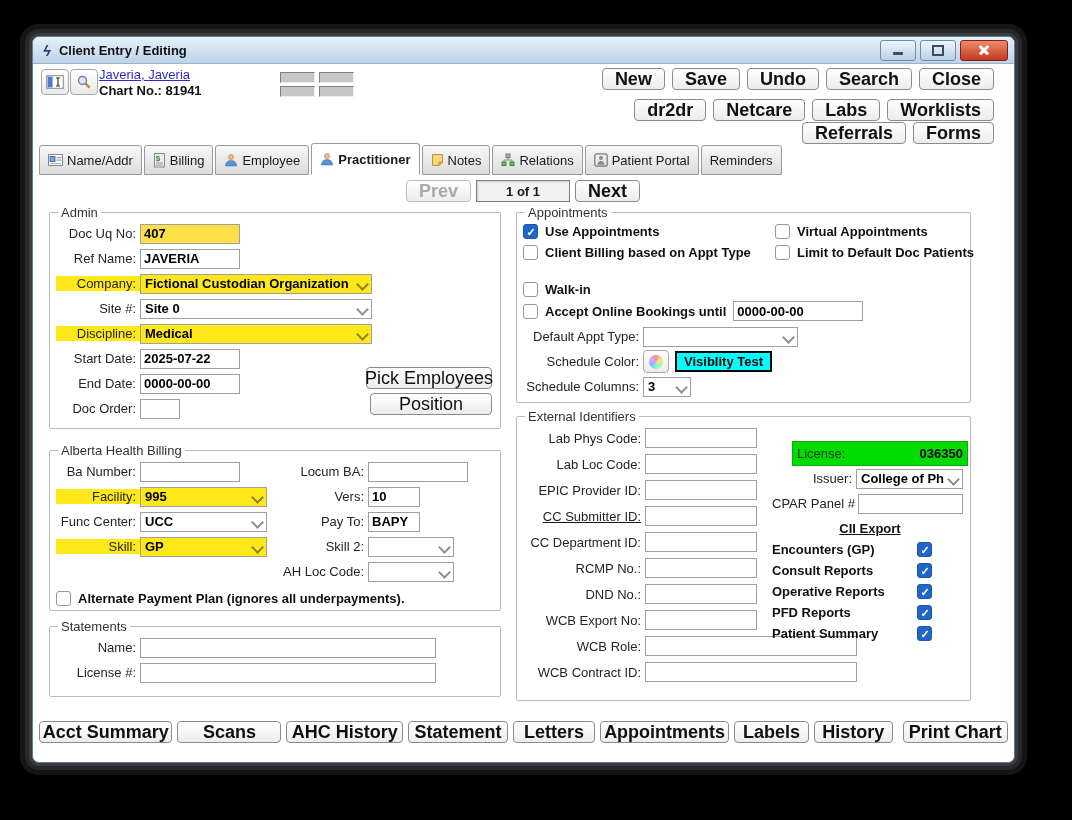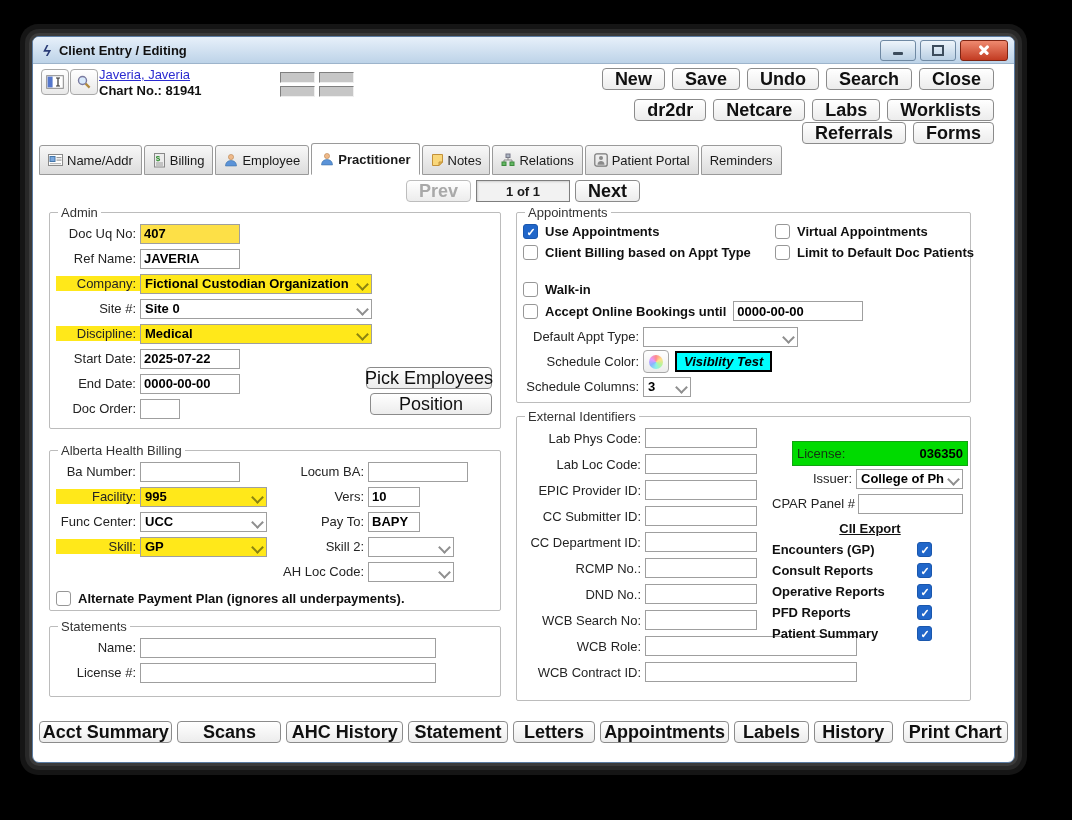--- a/index.html
+++ b/index.html
@@ -68,21 +68,21 @@
   .cb.on::after{content:"✓";color:#fff;font-size:11px;font-weight:bold;position:absolute;left:2.5px;top:0.5px;}
   .cbl{font-weight:bold;font-size:13px;color:#101010;margin-left:7px;white-space:nowrap;}
   .col2{position:absolute;left:200px;display:flex;align-items:center;}
   .col2a{position:absolute;left:252px;display:flex;align-items:center;}
   
   .wheel-btn{width:24px;height:21px;border:1px solid #a8a8a8;border-radius:4px;background:linear-gradient(#fff,#ececec);
              display:flex;align-items:center;justify-content:center;cursor:pointer;}
   .wheel{width:14px;height:14px;border-radius:50%;
          background:conic-gradient(#ff8a8a,#ffe08a,#b6f59a,#8af3e8,#8ab4ff,#e49aff,#ff8a8a);}
   .swatch{margin-left:6px;height:21px;display:flex;align-items:center;padding:0 7px;background:#00ffff;
-          border:2px solid #000;font-weight:bold;color:#000;box-sizing:border-box;font-style:italic;}
+          border:2px solid #000;font-weight:bold;color:#000;box-sizing:border-box;}
   
   .ext-right{position:absolute;left:255px;top:17px;width:196px;}
   .green-box{display:flex;align-items:center;background:#00db00;border:1px solid #12a312;height:25px;
              padding:0 4px;box-sizing:border-box;margin-left:20px;width:176px;justify-content:space-between;}
   .green-box .lbl{color:#123312;}
   .green-box .gval{font-weight:bold;color:#000;margin-left:2px;}
   .cii-head{font-weight:bold;text-decoration:underline;text-align:center;margin:5px 0 3px 0;color:#111;cursor:pointer;}
   .cii-row{display:flex;align-items:center;height:21px;width:160px;}
   .cii-row .cbl{margin-left:0;}
   .cii-row .cb{margin-left:auto;}
@@ -418,38 +418,38 @@
           <input class="inp iw112" value="" style="">
         </div>
       <div class="frow" style="height:26px;">
           <span class="lbl w122">Lab Loc Code:</span>
           <input class="inp iw112" value="" style="">
         </div>
       <div class="frow" style="height:26px;">
           <span class="lbl w122">EPIC Provider ID:</span>
           <input class="inp iw112" value="" style="">
         </div>
-      <div class="frow" style="height:26px;">
+      <div class="frow" style="height:26px;text-decoration:underline;">
           <span class="lbl w122">CC Submitter ID:</span>
           <input class="inp iw112" value="" style="">
         </div>
       <div class="frow" style="height:26px;">
           <span class="lbl w122">CC Department ID:</span>
           <input class="inp iw112" value="" style="">
         </div>
       <div class="frow" style="height:26px;">
           <span class="lbl w122">RCMP No.:</span>
           <input class="inp iw112" value="" style="">
         </div>
       <div class="frow" style="height:26px;">
           <span class="lbl w122">DND No.:</span>
           <input class="inp iw112" value="" style="">
         </div>
       <div class="frow" style="height:26px;">
-          <span class="lbl w122">WCB Search No:</span>
+          <span class="lbl w122">WCB Export No:</span>
           <input class="inp iw112" value="" style="">
         </div>
       <div class="frow" style="height:26px;">
           <span class="lbl w122">WCB Role:</span>
           <input class="inp iw212" value="" style="">
         </div>
       <div class="frow" style="height:26px;">
           <span class="lbl w122">WCB Contract ID:</span>
           <input class="inp iw212" value="" style="">
         </div>

